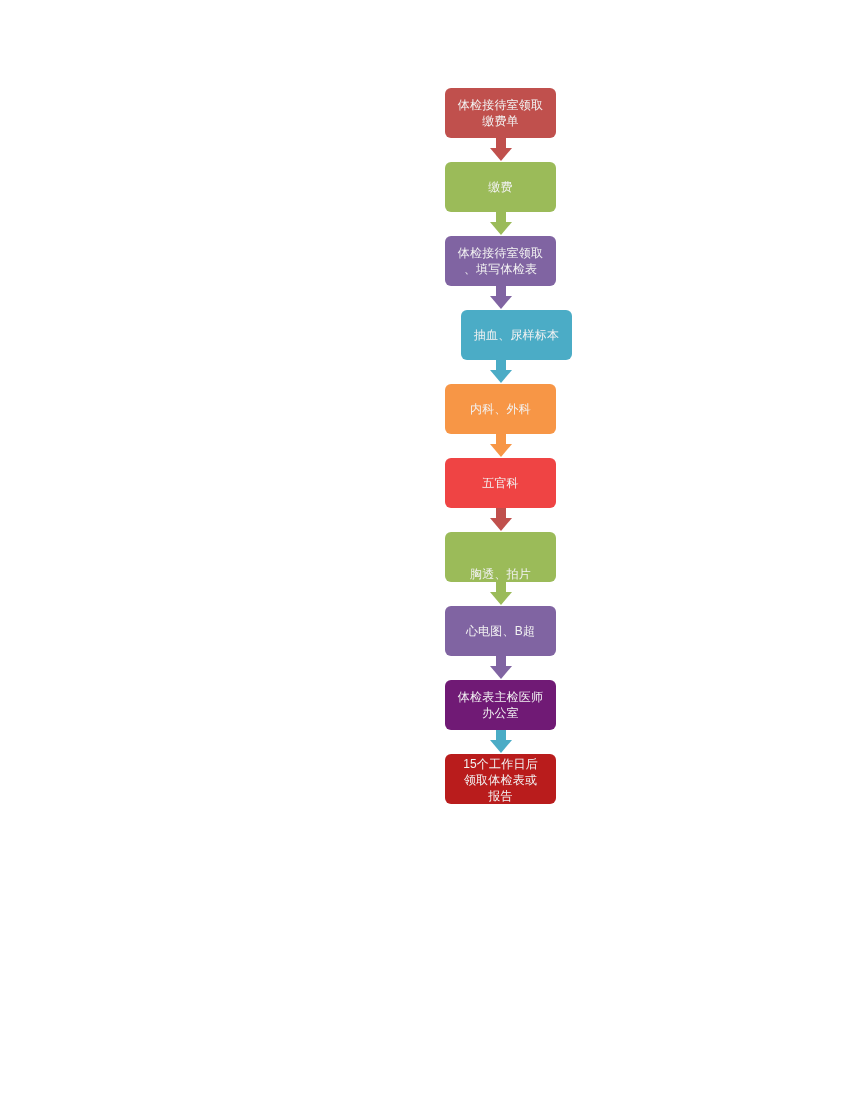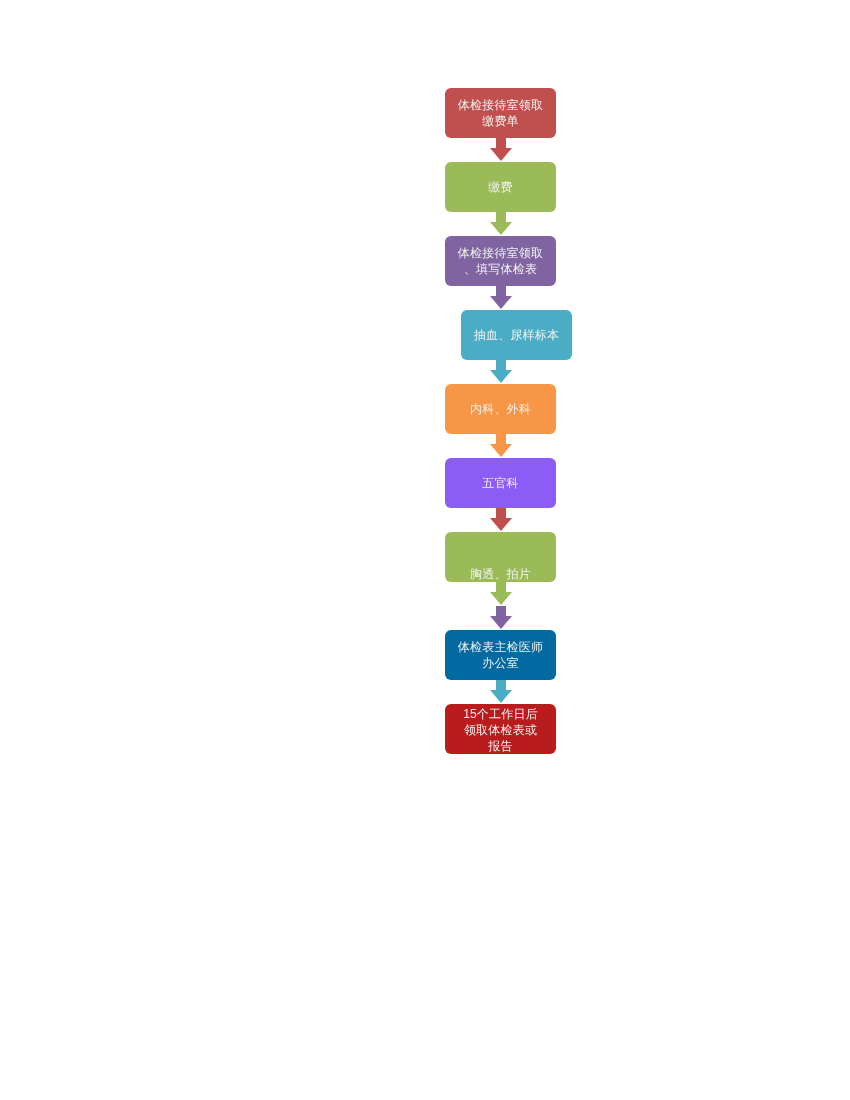--- a/index.html
+++ b/index.html
@@ -160,49 +160,54 @@
           <span class="box-label">内科、外科</span>
         </div>
       </div>
       <div class="arrow-wrap">
         <div class="arrow">
           <div class="stem" style="background: rgb(247, 150, 70);"></div>
           <div class="head" style="border-top-color: rgb(247, 150, 70);"></div>
         </div>
       </div>
       <div class="flow-step">
-        <div class="flow-box" style="background: #8b5cf6;">
+        <div class="flow-box" style="background: #ef4444;">
           <span class="box-label">五官科</span>
         </div>
       </div>
       <div class="arrow-wrap">
         <div class="arrow">
           <div class="stem" style="background: rgb(192, 80, 77);"></div>
           <div class="head" style="border-top-color: rgb(192, 80, 77);"></div>
         </div>
       </div>
       <div class="flow-step">
         <div class="flow-box" style="background: rgb(155, 187, 89); align-items: flex-end;">
           <span class="box-label">胸透、拍片</span>
         </div>
       </div>
       <div class="arrow-wrap">
         <div class="arrow">
           <div class="stem" style="background: rgb(155, 187, 89);"></div>
           <div class="head" style="border-top-color: rgb(155, 187, 89);"></div>
         </div>
       </div>
+      <div class="flow-step">
+        <div class="flow-box" style="background: rgb(128, 100, 162);">
+          <span class="box-label">心电图、B超</span>
+        </div>
+      </div>
       <div class="arrow-wrap">
         <div class="arrow">
           <div class="stem" style="background: rgb(128, 100, 162);"></div>
           <div class="head" style="border-top-color: rgb(128, 100, 162);"></div>
         </div>
       </div>
       <div class="flow-step">
-        <div class="flow-box" style="background: #0369a1; border-radius: 6px;">
+        <div class="flow-box" style="background: #701a75; border-radius: 6px;">
           <span class="box-label">体检表主检医师
 办公室</span>
         </div>
       </div>
       <div class="arrow-wrap">
         <div class="arrow">
           <div class="stem" style="background: rgb(75, 172, 198);"></div>
           <div class="head" style="border-top-color: rgb(75, 172, 198);"></div>
         </div>
       </div>

